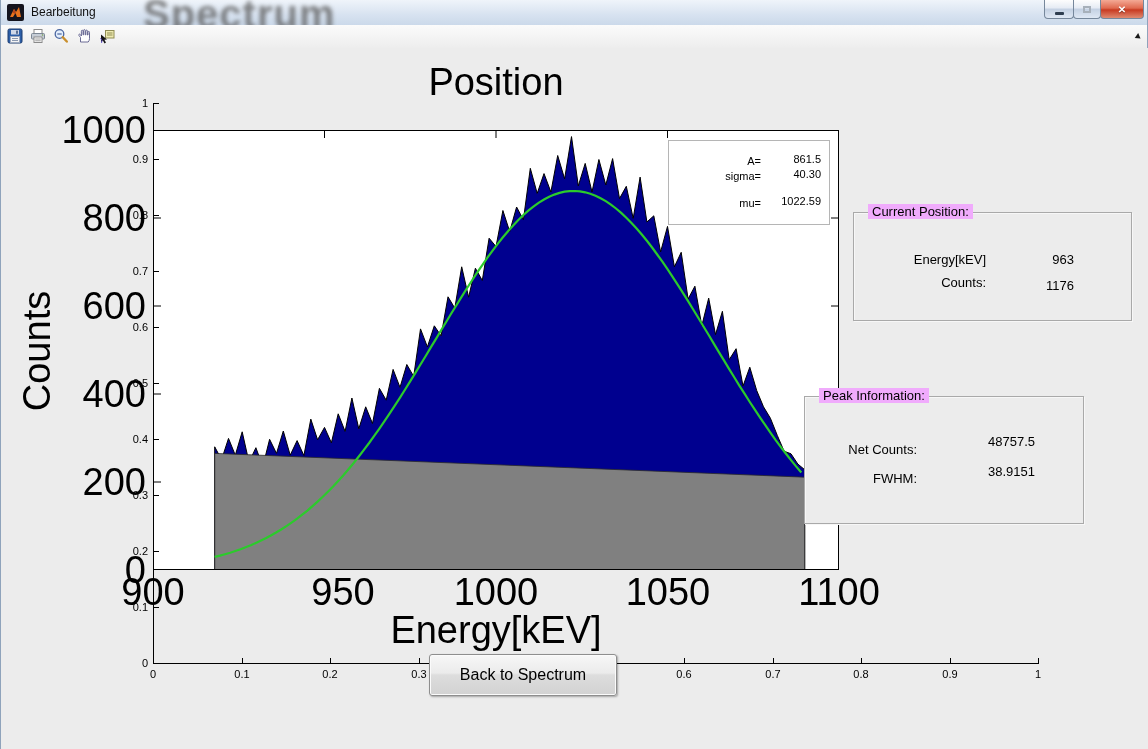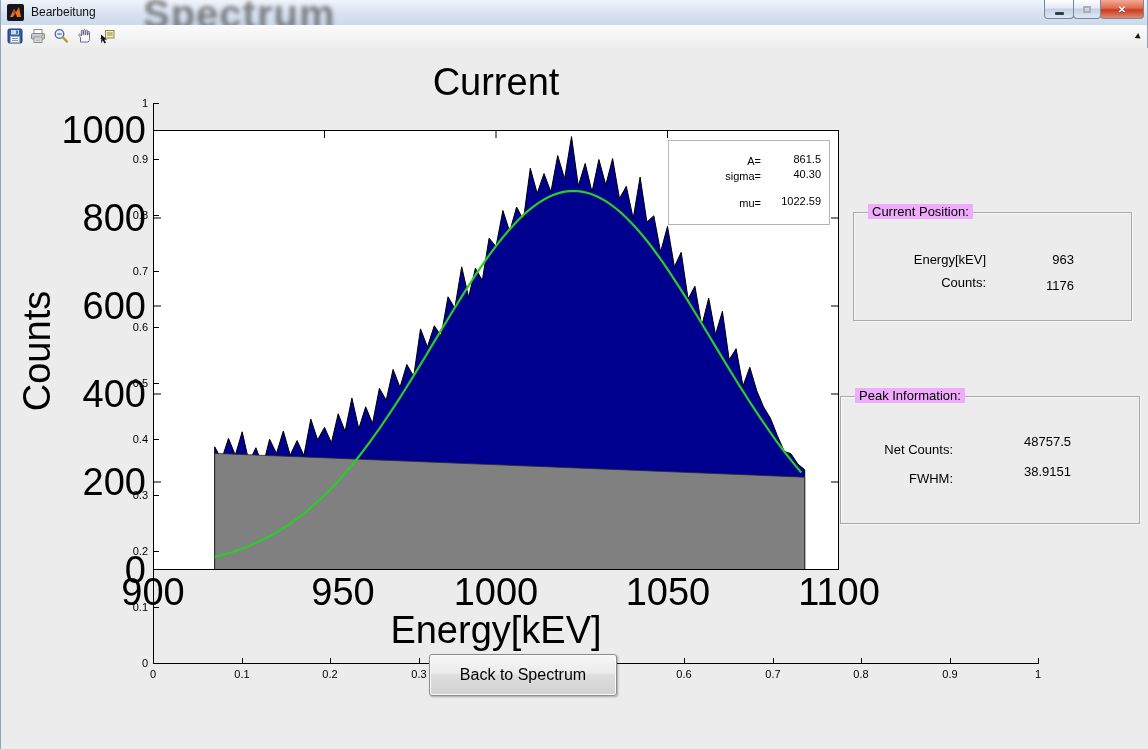--- a/index.html
+++ b/index.html
@@ -123,21 +123,21 @@
         <line x1="8" y1="5" x2="13.5" y2="5" stroke="#8f8c55"></line>
         <line x1="8" y1="7" x2="13.5" y2="7" stroke="#8f8c55"></line>
         <polygon points="2,6.5 8,11.5 5.3,11.8 7,14.6 5.5,15.4 3.9,12.5 2,14.2" fill="#141414"></polygon>
         <path d="M1.5 10 Q4 12.5 2.5 15" fill="none" stroke="#5c4ccd" stroke-width="0.9"></path>
       </svg>
     </div>
     <span class="overflow-arrow"></span>
   </div>
 
   <div class="figure">
-    <div class="plot-title">Current</div>
+    <div class="plot-title">Position</div>
     <div class="ylabel">Counts</div>
     <div class="xlabel">Energy[kEV]</div>
 
     <div class="plot-box">
       <svg id="chart-svg" width="684" height="438" viewBox="0 0 684 438">
           <line x1="-1" y1="0" x2="-1" y2="7" stroke="#000"></line>
           <line x1="-1" y1="431" x2="-1" y2="438" stroke="#000"></line>
           <line x1="170.5" y1="0" x2="170.5" y2="7" stroke="#000"></line>
           <line x1="170.5" y1="431" x2="170.5" y2="438" stroke="#000"></line>
           <line x1="342" y1="0" x2="342" y2="7" stroke="#000"></line>
@@ -240,21 +240,21 @@
     </div>
 
     <div class="panel" style="left:852px;top:164px;width:277px;height:107px;">
       <div class="panel-title">Current Position:</div>
       <div class="p-label" style="left:8px;top:39px;width:124px;">Energy[kEV]</div>
       <div class="p-value" style="left:160px;top:39px;width:60px;">963</div>
       <div class="p-label" style="left:8px;top:62px;width:124px;">Counts:</div>
       <div class="p-value" style="left:160px;top:65px;width:60px;">1176</div>
     </div>
 
-    <div class="panel" style="left:839px;top:348px;width:278px;height:126px;padding-left:20px;">
+    <div class="panel" style="left:803px;top:348px;width:278px;height:126px;">
       <div class="panel-title">Peak Information:</div>
       <div class="p-label" style="left:0px;top:45px;width:112px;">Net Counts:</div>
       <div class="p-value" style="left:150px;top:37px;width:80px;">48757.5</div>
       <div class="p-label" style="left:0px;top:74px;width:112px;text-align:right;">FWHM:</div>
       <div class="p-value" style="left:150px;top:67px;width:80px;">38.9151</div>
     </div>
 
     <button class="back-btn">Back to Spectrum</button>
   </div>
 </div>

